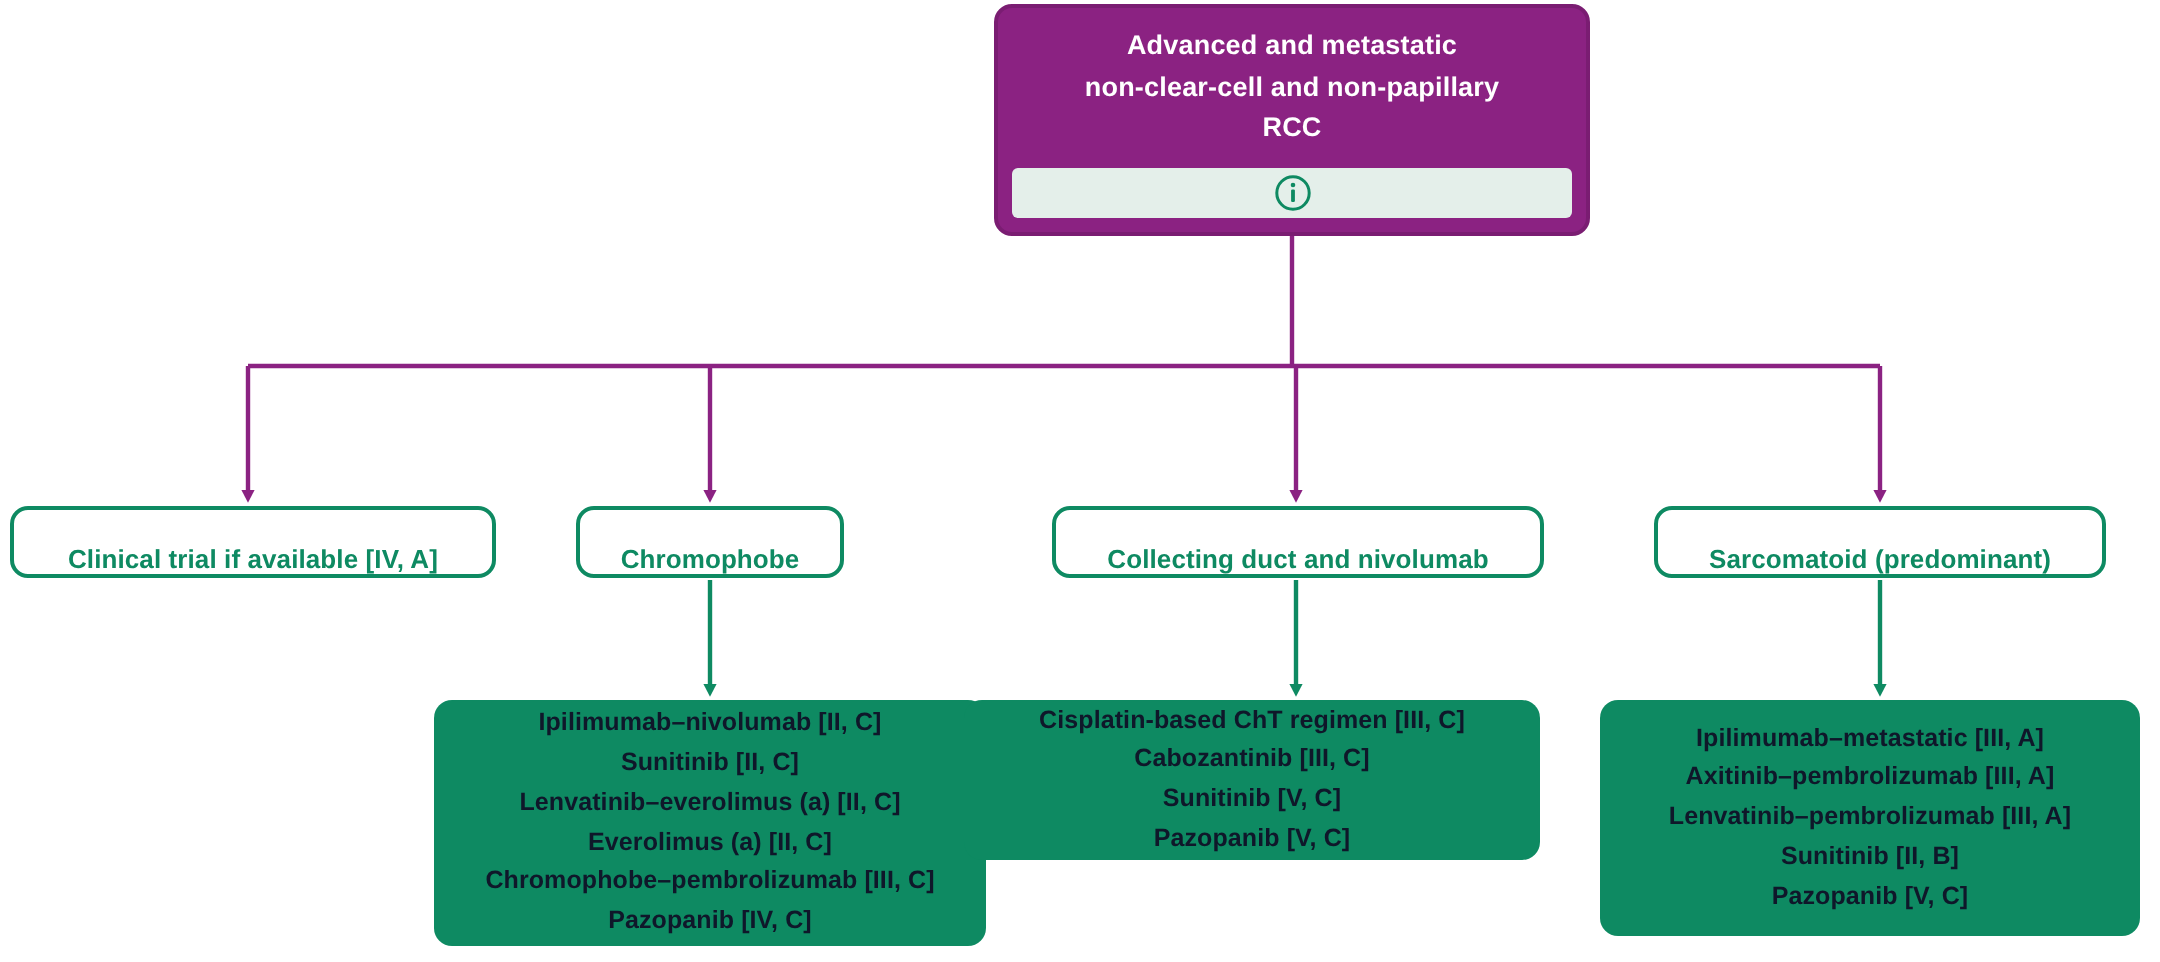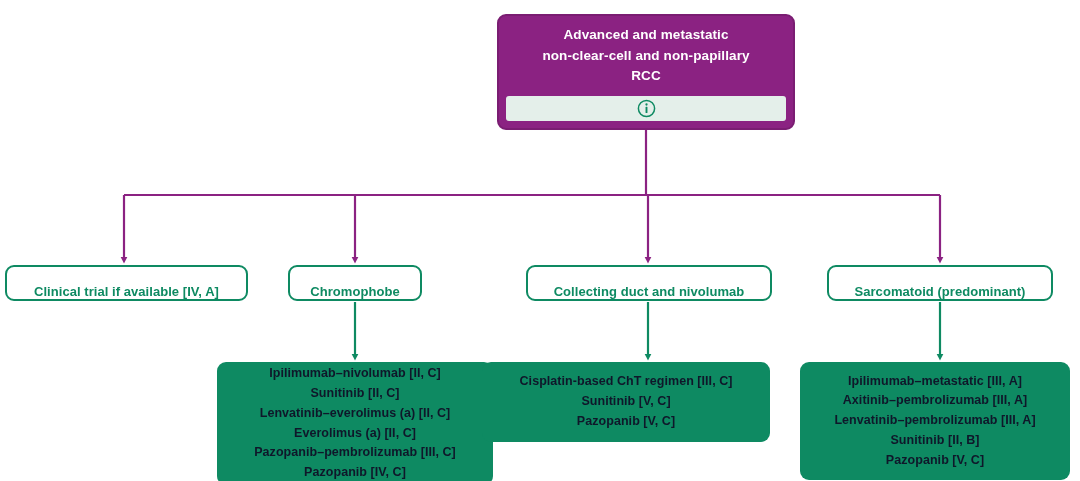--- a/index.html
+++ b/index.html
@@ -10,21 +10,20 @@
   body {
     width: 1080px;
     height: 481px;
     font-family: "Liberation Sans", sans-serif;
     overflow: hidden;
   }
   #chart {
     position: relative;
     width: 1080px;
     height: 424px;
-    margin-top: 12px;
   }
   #connectors {
     position: absolute;
     left: 0;
     top: 0;
     width: 1080px;
     height: 481px;
   }
 
   
@@ -165,26 +164,27 @@
 
   <div class="cat-node" style="left:827px; top:253px; width:226px; height:36px;">
     <span class="cat-label">Sarcomatoid (predominant)</span>
   </div>
 
   <div class="tx-node" style="left:217px; top:350px; width:276px; height:123px;">
     <div class="tx-line">Ipilimumab–nivolumab [II, C]</div>
     <div class="tx-line">Sunitinib [II, C]</div>
     <div class="tx-line">Lenvatinib–everolimus (a) [II, C]</div>
     <div class="tx-line">Everolimus (a) [II, C]</div>
-    <div class="tx-line">Pazopanib–pembrolizumab [III, C]</div>
+    <div class="tx-line">Chromophobe–pembrolizumab [III, C]</div>
     <div class="tx-line">Pazopanib [IV, C]</div>
   </div>
 
   <div class="tx-node" style="left:482px; top:350px; width:288px; height:80px;">
     <div class="tx-line">Cisplatin-based ChT regimen [III, C]</div>
+    <div class="tx-line">Cabozantinib [III, C]</div>
     <div class="tx-line">Sunitinib [V, C]</div>
     <div class="tx-line">Pazopanib [V, C]</div>
   </div>
 
   <div class="tx-node" style="left:800px; top:350px; width:270px; height:118px;">
     <div class="tx-line">Ipilimumab–metastatic [III, A]</div>
     <div class="tx-line">Axitinib–pembrolizumab [III, A]</div>
     <div class="tx-line">Lenvatinib–pembrolizumab [III, A]</div>
     <div class="tx-line">Sunitinib [II, B]</div>
     <div class="tx-line">Pazopanib [V, C]</div>

